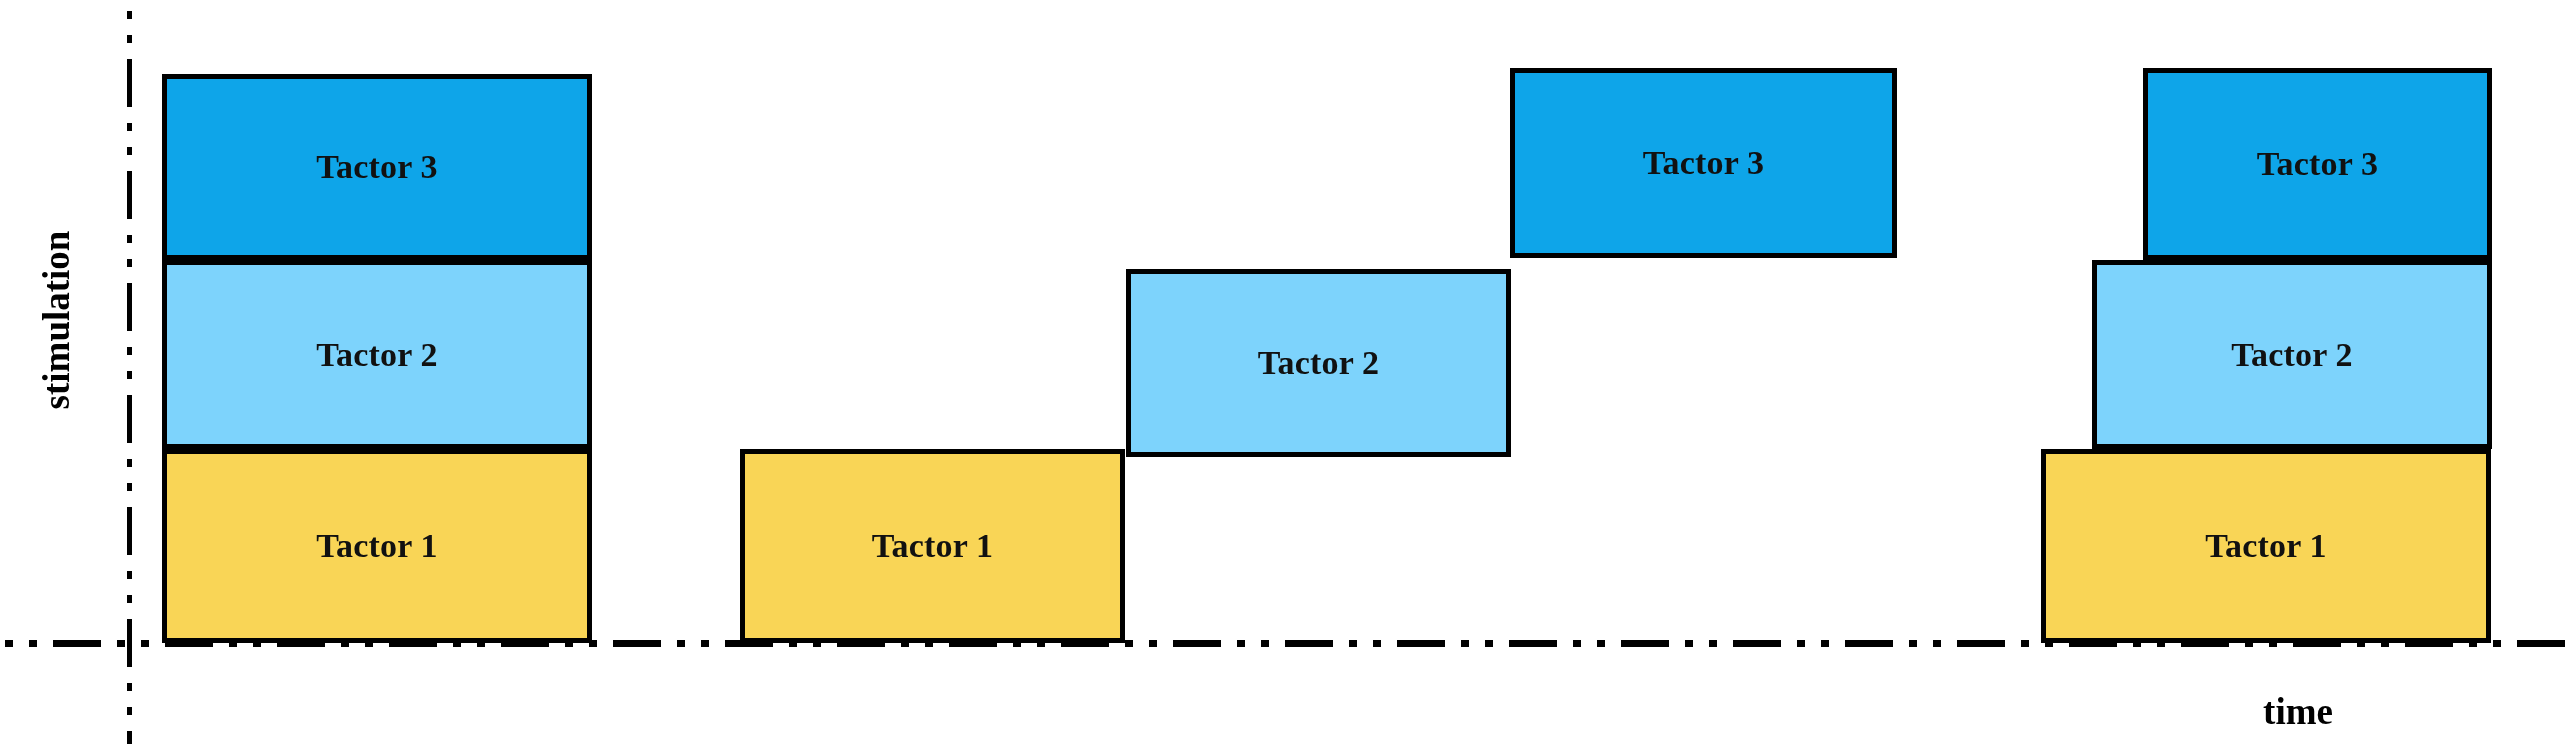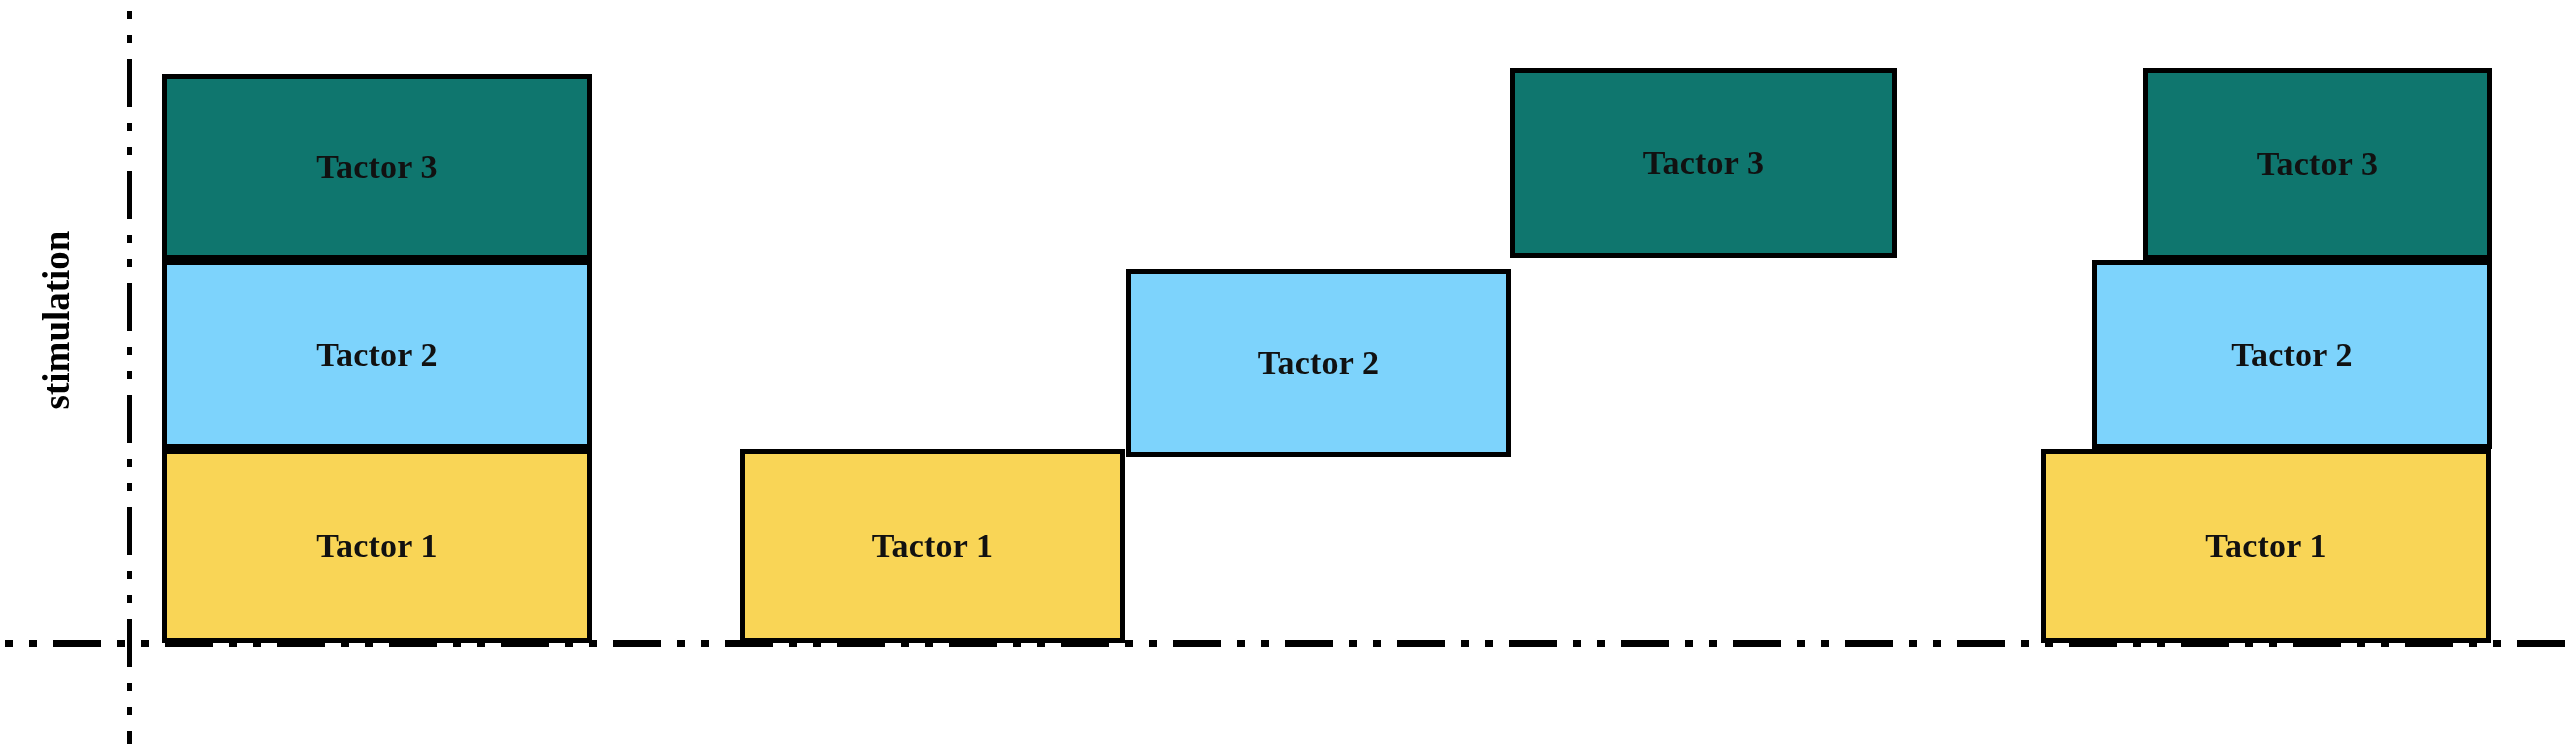--- a/index.html
+++ b/index.html
@@ -96,33 +96,34 @@
     align-items: center;
     justify-content: center;
     font-size: 34px;
     font-weight: bold;
     color: #111;
     white-space: nowrap;
     letter-spacing: 0.2px;
   }
   .pulse.t1 { background: #F9D556; text-align: center; }
   .pulse.t2 { background: #7dd3fc; }
-  .pulse.t3 { background: #0f766e; }
+  .pulse.t3 { background: #0ea5e9; }
 </style>
 </head>
 <body>
 
 <div id="stage">
 
   <div class="y-axis-line"></div>
 
   <div class="x-axis-line"></div>
 
   <div class="y-axis-label">stimulation</div>
 
+  <div class="x-axis-label">time</div>
 
   <div class="pulse t3" style="left:162px; top:74px; width:430px; height:186px;">
     <span>Tactor 3</span>
   </div>
   <div class="pulse t2" style="left:162px; top:260px; width:430px; height:189px;">
     <span>Tactor 2</span>
   </div>
   <div class="pulse t1" style="left:162px; top:449px; width:430px; height:194px;">
     <span>Tactor 1</span>
   </div>

